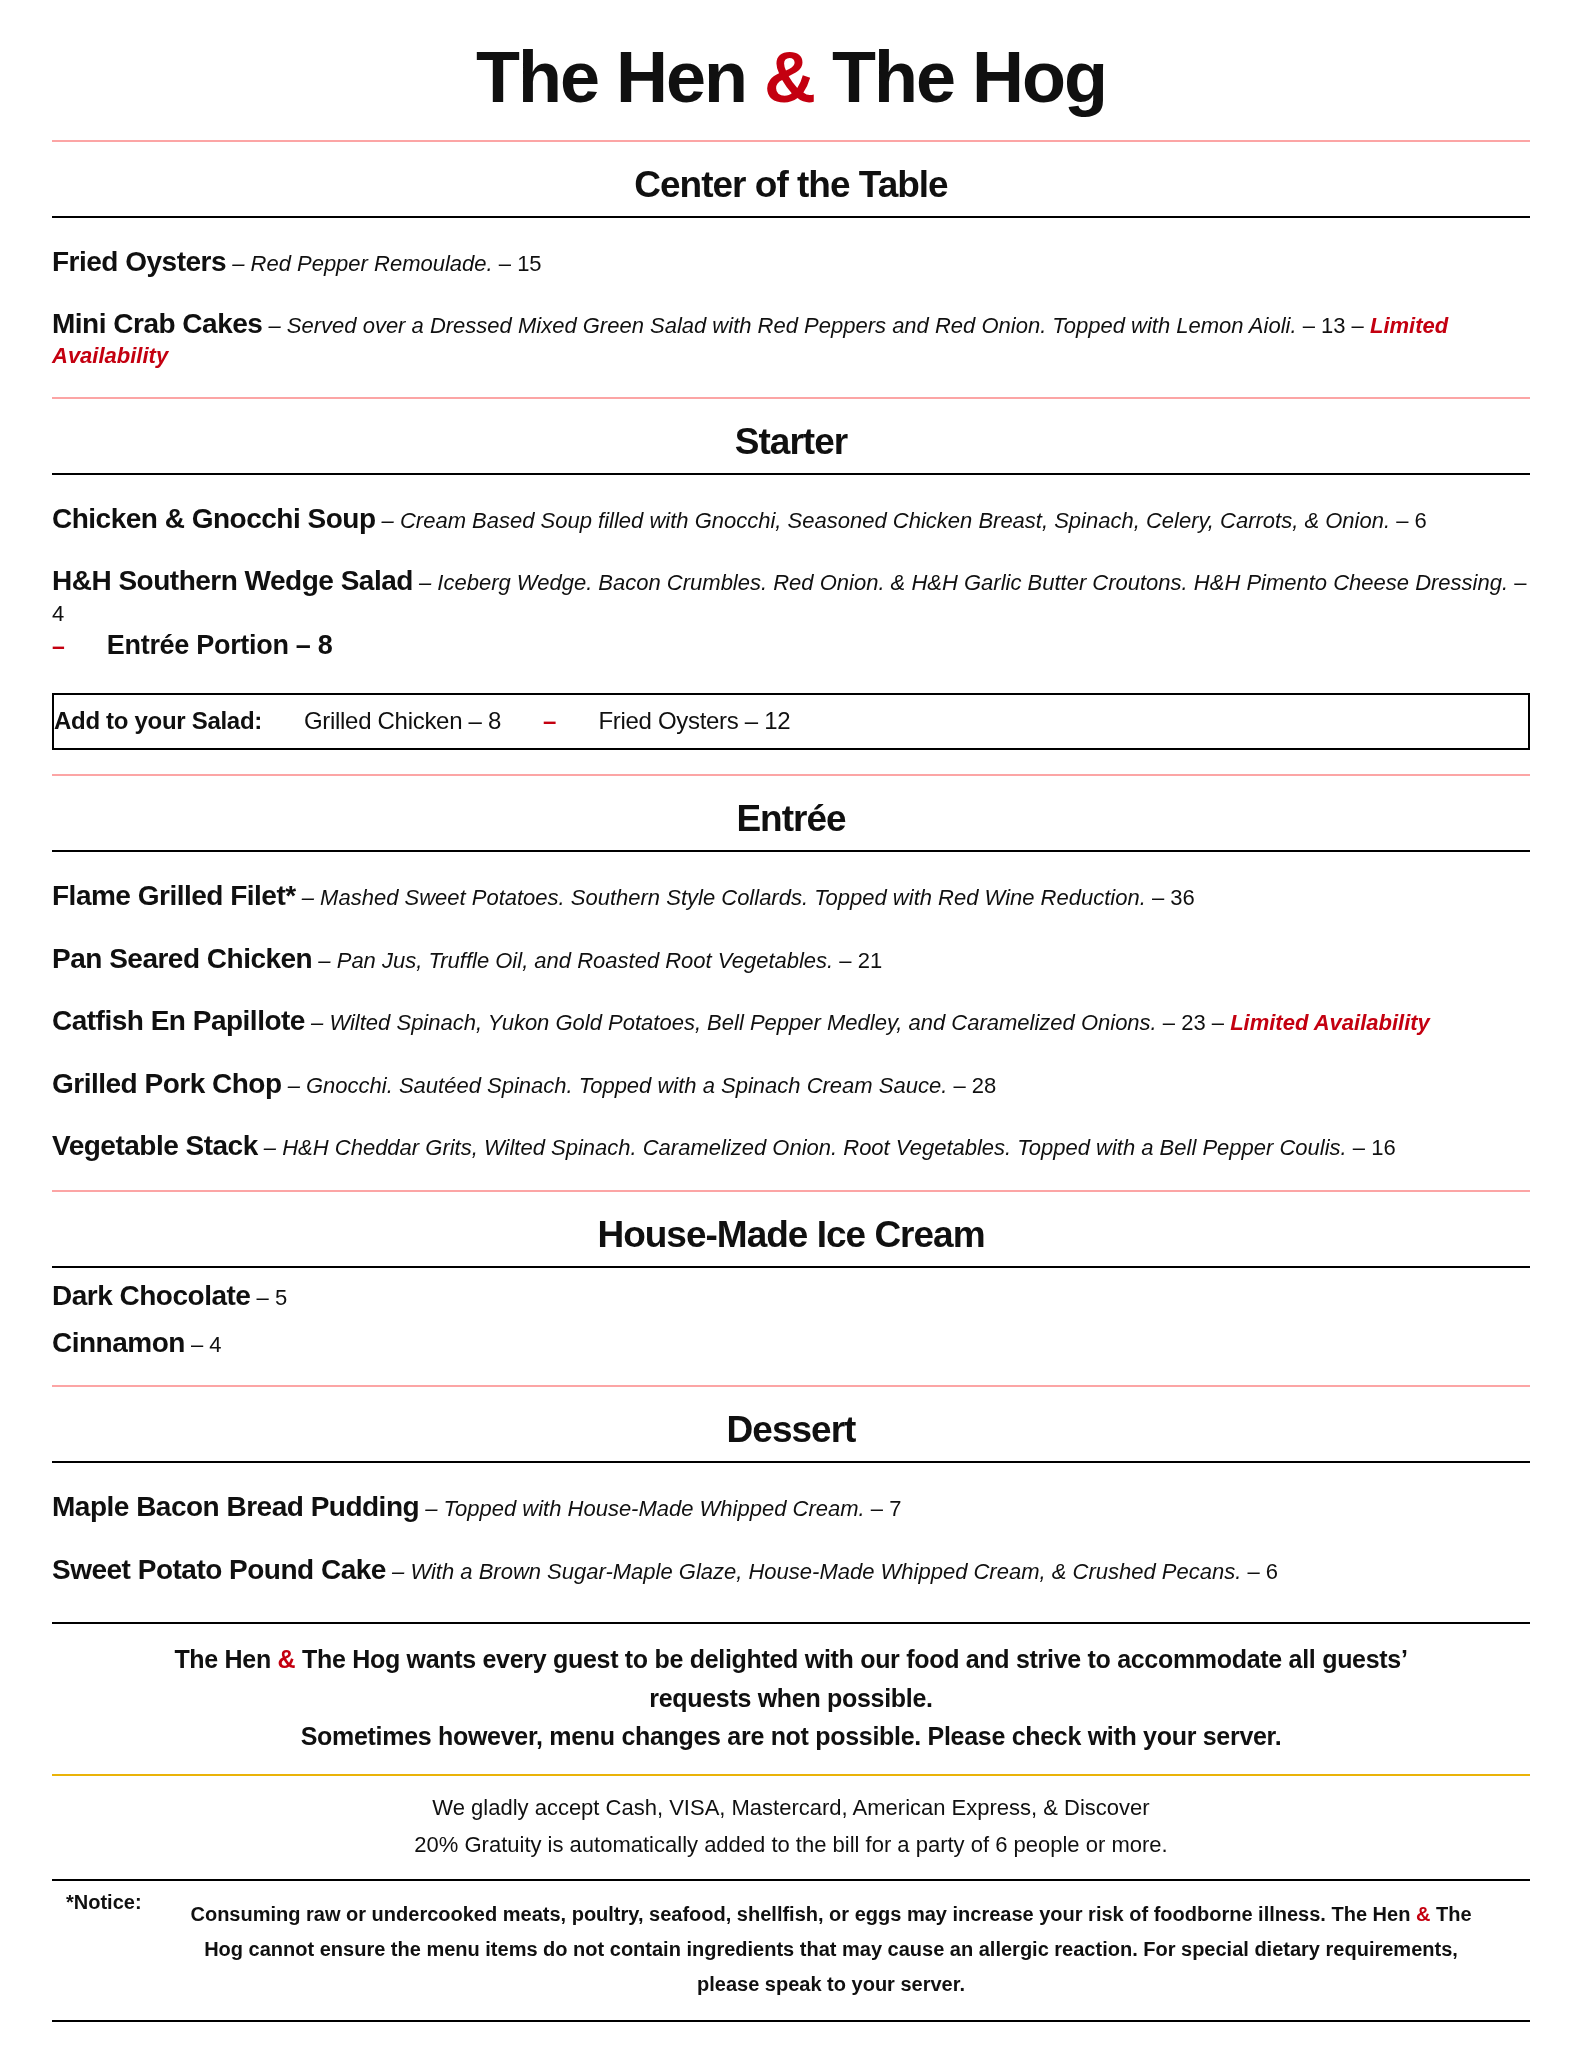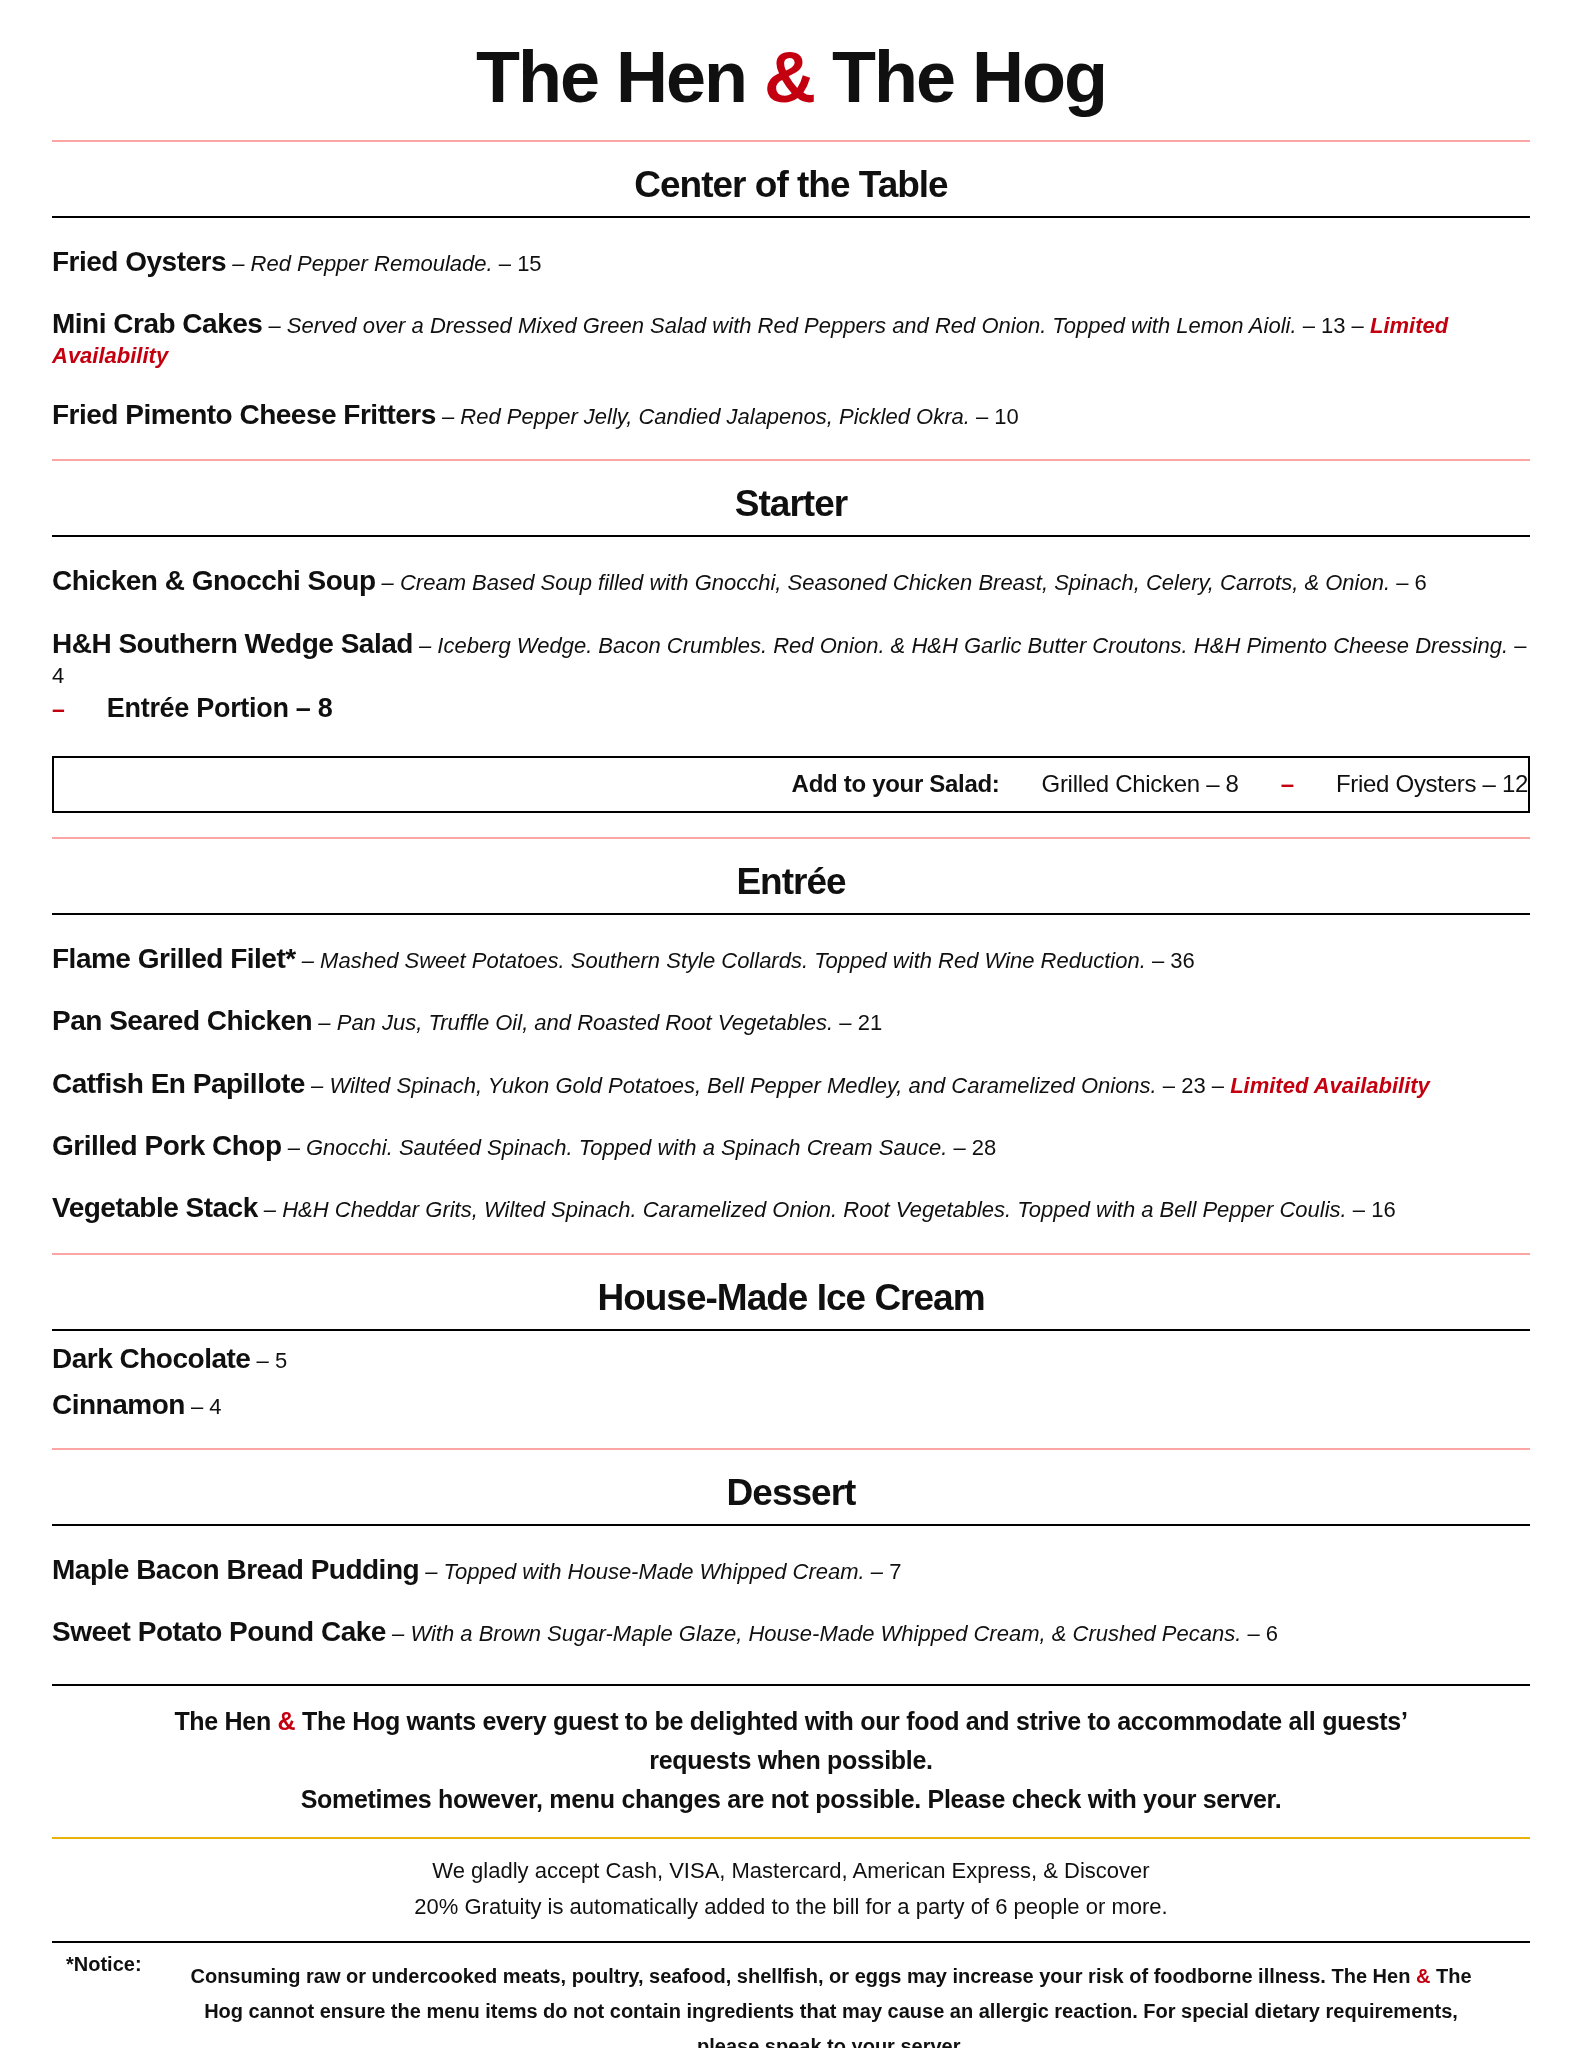--- a/index.html
+++ b/index.html
@@ -64,21 +64,21 @@
     letter-spacing: -0.3px;
   }
 
   .item.ice { margin: 10px 0; }
 
   .salad-box {
     border: 2px solid #000;
     margin: 30px 0 24px 0;
     padding: 12px 0 13px 0;
     display: flex;
-    justify-content: flex-end;
+    justify-content: flex-start;
     align-items: baseline;
     gap: 42px;
     font-size: 24px;
   }
   .box-label { font-weight: bold; letter-spacing: -0.3px; }
   .box-option { font-weight: normal; letter-spacing: -0.3px; }
   .box-sep { font-weight: bold; }
 
   .footer-note {
     border-top: 2px solid #000;
@@ -125,25 +125,20 @@
     <span class="item-price">– 15</span>
   </p>
 
   <p class="item">
     <span class="item-name">Mini Crab Cakes</span>
     <span class="item-desc">– Served over a Dressed Mixed Green Salad with Red Peppers and Red Onion. Topped with Lemon Aioli.</span>
     <span class="item-price">– 13 –</span>
     <span class="item-note red">Limited Availability</span>
   </p>
 
-  <p class="item">
-    <span class="item-name">Fried Pimento Cheese Fritters</span>
-    <span class="item-desc">– Red Pepper Jelly, Candied Jalapenos, Pickled Okra.</span>
-    <span class="item-price">– 10</span>
-  </p>
 
   <h2 class="section-heading">Starter</h2>
 
   <p class="item">
     <span class="item-name">Chicken &amp; Gnocchi Soup</span>
     <span class="item-desc">– Cream Based Soup filled with Gnocchi, Seasoned Chicken Breast, Spinach, Celery, Carrots, &amp; Onion.</span>
     <span class="item-price">– 6</span>
   </p>
 
   <p class="item">

